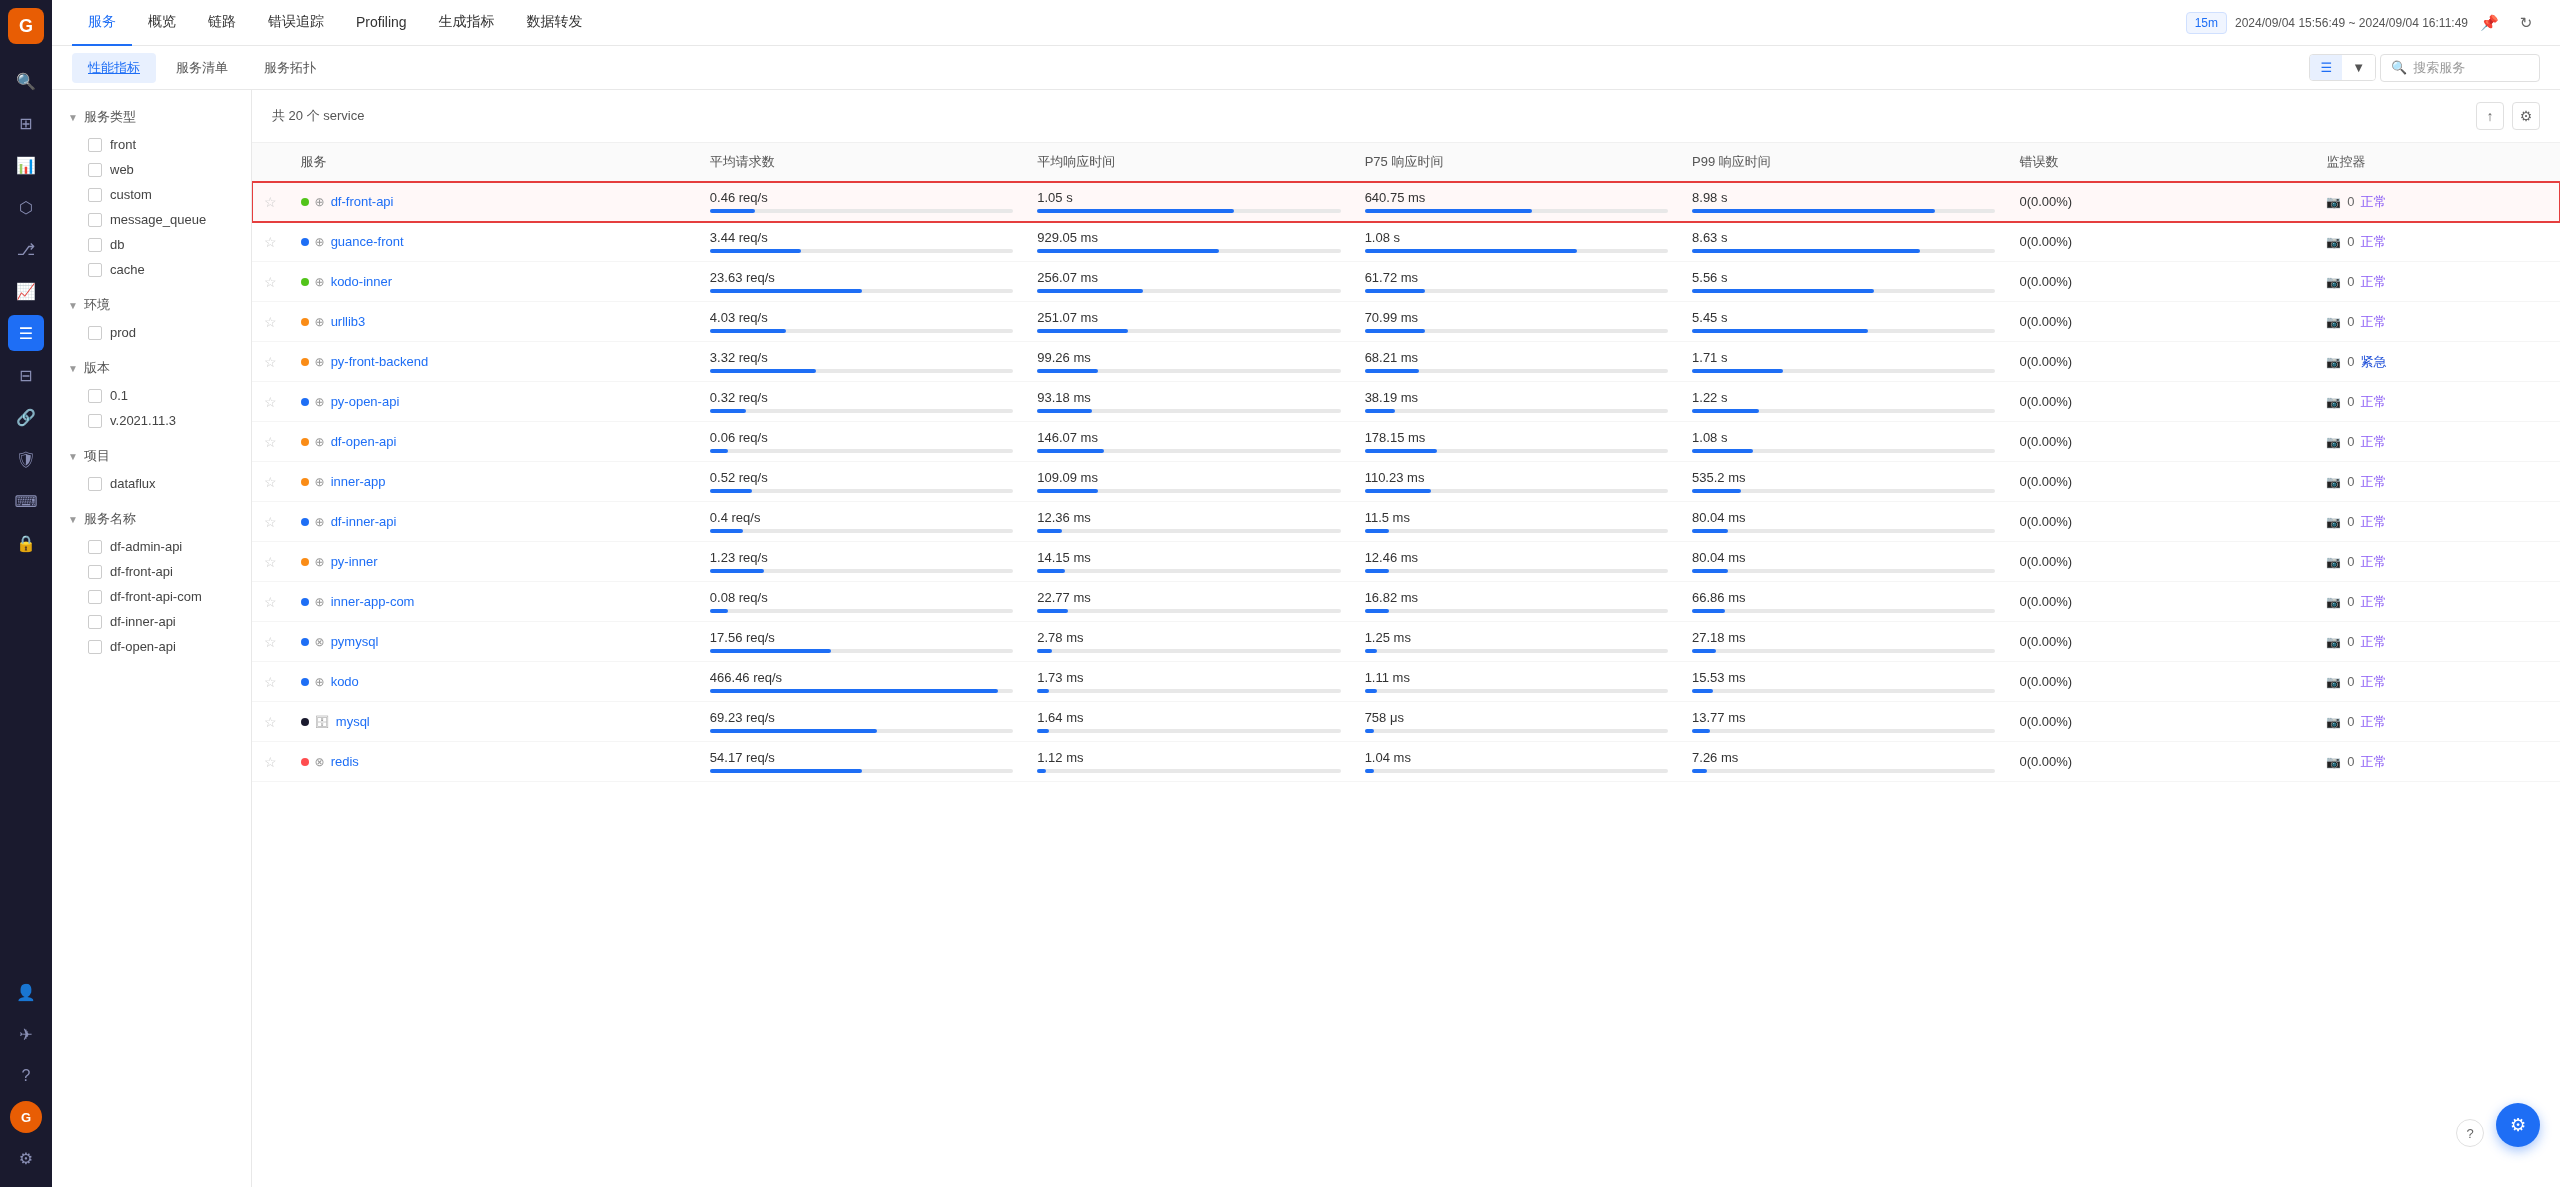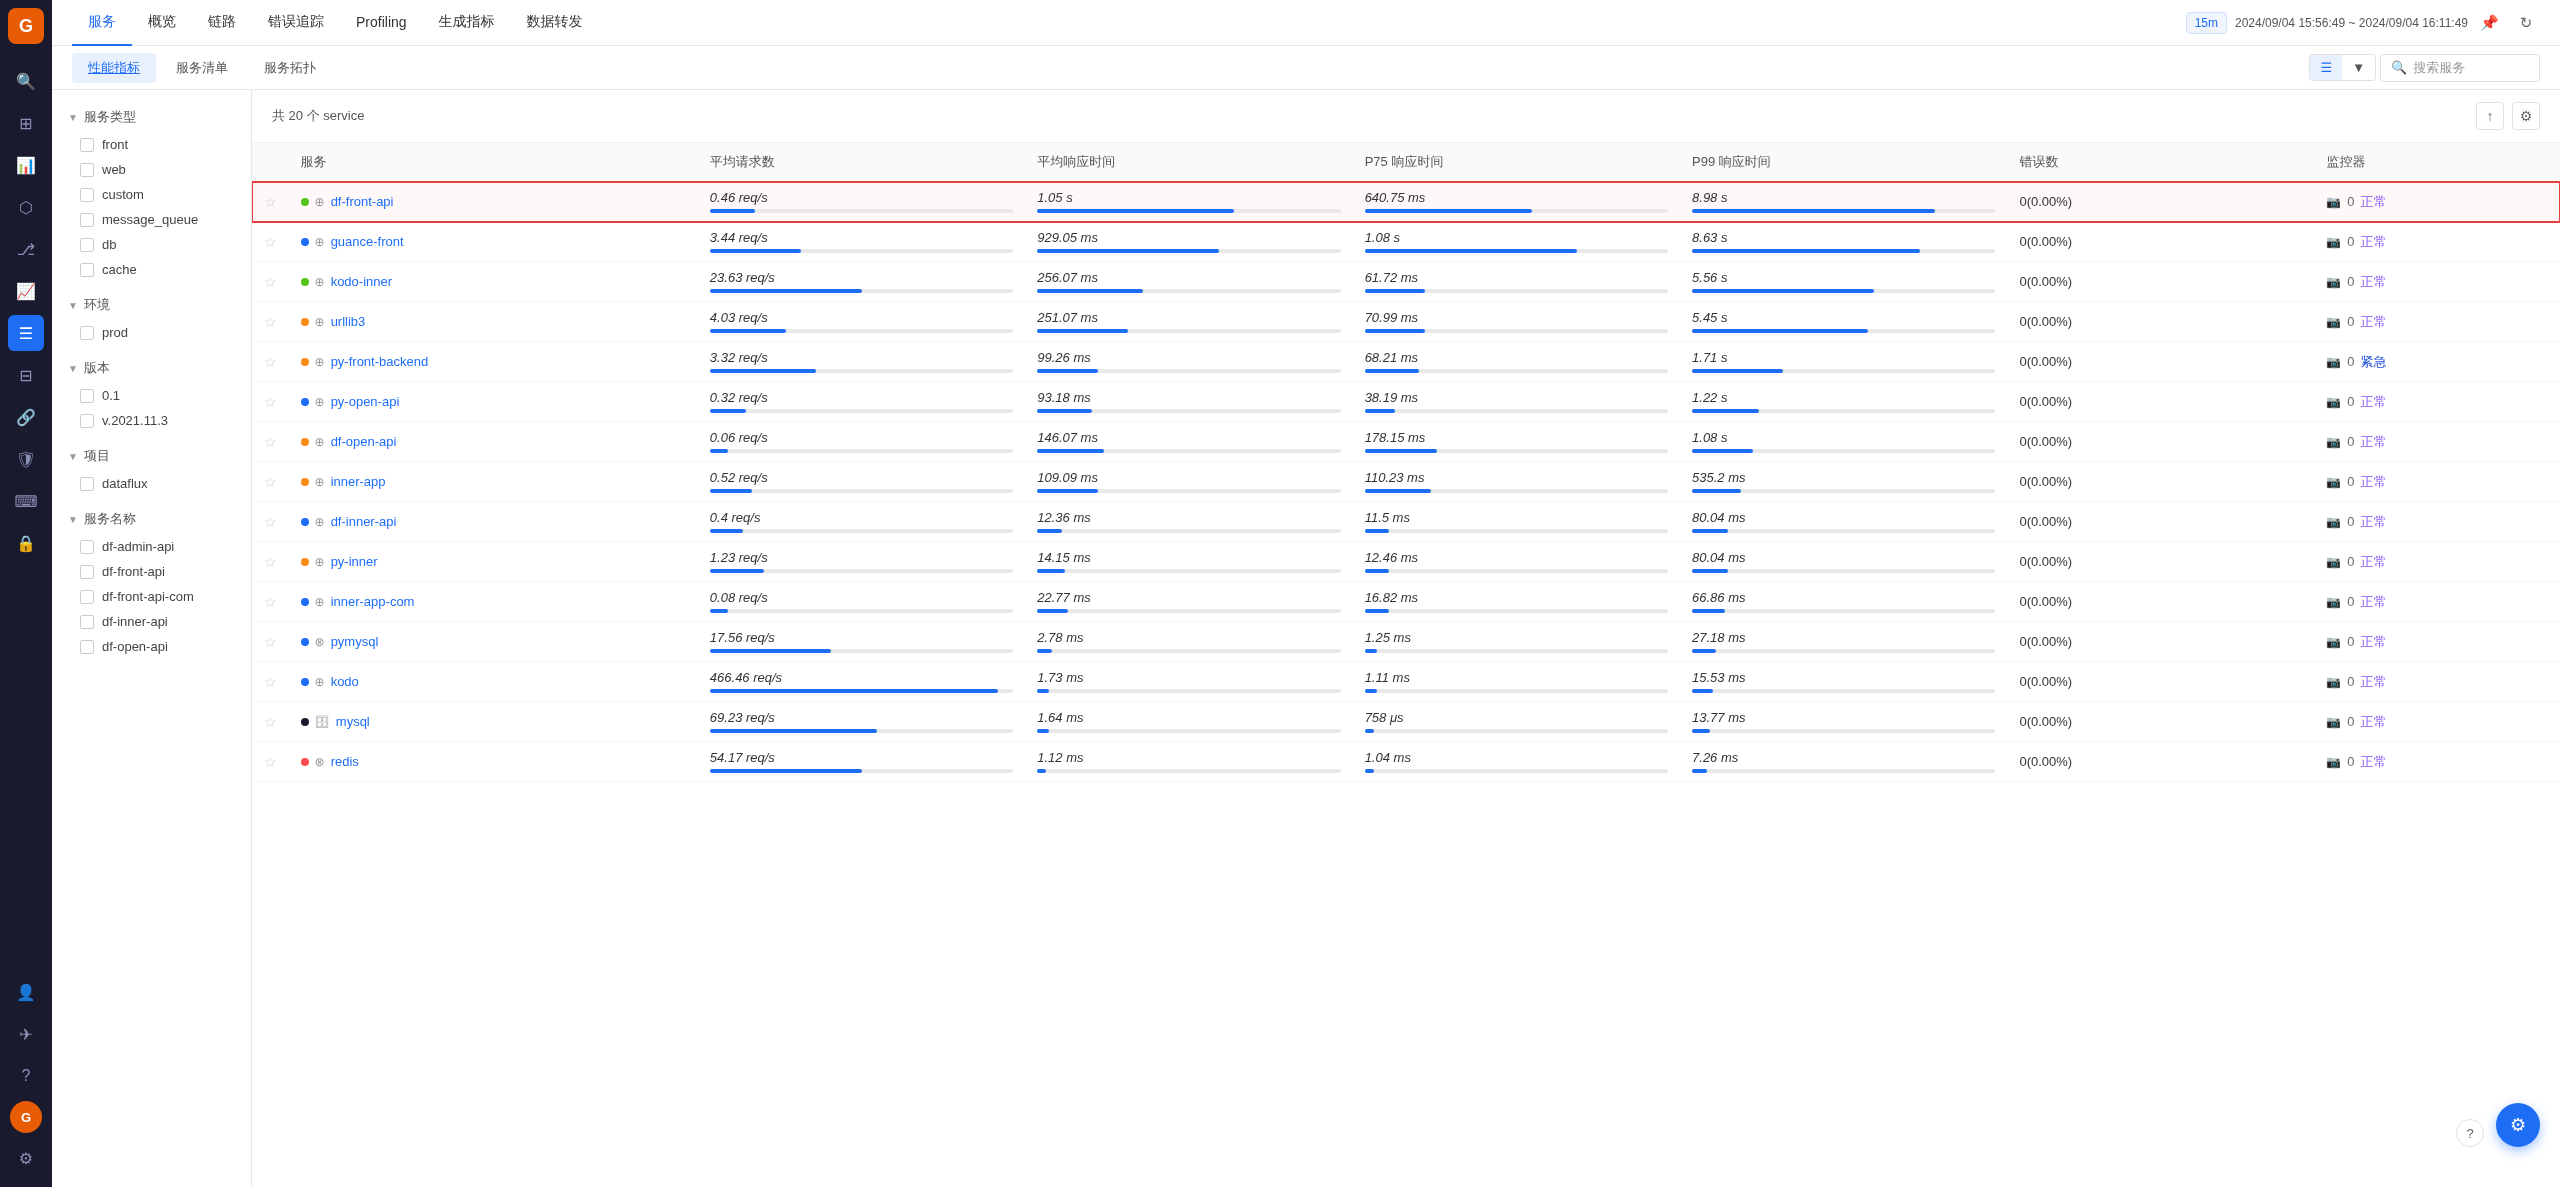--- a/index.html
+++ b/index.html
@@ -144,20 +144,21 @@
       font-size: 10px;
       color: #999;
     }
     .filter-item {
       display: flex;
       align-items: flex-end;
       padding: 5px 16px 5px 28px;
       cursor: pointer;
       font-size: 13px;
       color: #444;
+      margin-left: 8px;
     }
     .filter-checkbox {
       width: 14px; height: 14px;
       border: 1px solid #ccc;
       border-radius: 2px;
       margin-right: 8px;
       flex-shrink: 0;
       background: #fff;
       display: flex; align-items: center; justify-content: center;
     }
@@ -286,21 +287,20 @@
       font-size: 12px;
       color: #999;
     }
     .star-btn {
       color: #ccc;
       cursor: pointer;
       font-size: 14px;
     }
     .metric-cell {
       min-width: 160px;
-      font-style: italic;
     }
     .metric-value { font-size: 13px; color: #333; }
     .metric-bar-bg {
       height: 4px;
       background: #e8e8e8;
       border-radius: 2px;
       margin-top: 4px;
       width: 100%;
     }
     .metric-bar {

